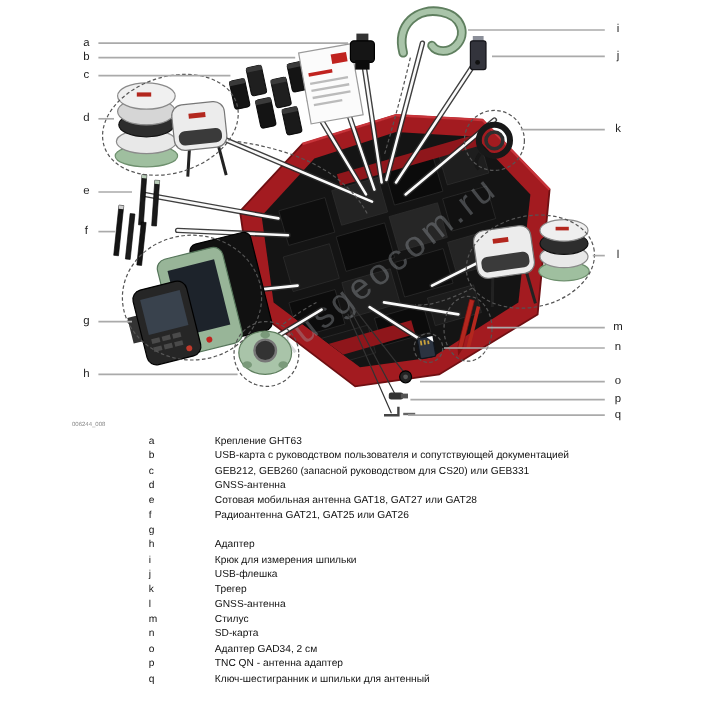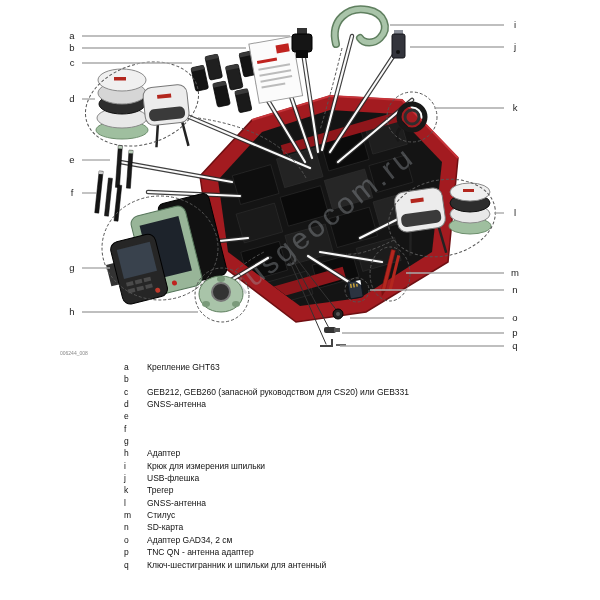--- a/index.html
+++ b/index.html
@@ -11,21 +11,21 @@
   .cl{
     position:absolute;width:14px;text-align:center;
     font-size:9.5px;color:#222;line-height:12px;
   }
   .legend{
     position:absolute;left:124px;top:361px;width:372px;
     font-size:8.5px;line-height:12.35px;color:#111;
   }
   .legend-row{display:flex;align-items:flex-start;}
   .lk{flex:0 0 23px;width:23px;}
-  .lt{max-width:300px;}
+  .lt{max-width:300px;margin-left:32px;}
 </style>
 </head>
 <body>
 
 <div class="screen">
 
 <svg class="diagram-svg" width="600" height="360" viewBox="0 0 600 360">
   <defs>
     <clipPath id="foamClip">
       <path d="M262,132 L330,110 L396,114 L442,162 L432,252 L360,298 L300,306 L228,252 L218,180 Z"></path>
@@ -311,34 +311,37 @@
 <span class="cl" style="left:508px;top:327px">p</span>
 <span class="cl" style="left:508px;top:340px">q</span>
 
 <div class="legend">
   <div class="legend-row">
     <span class="lk">a</span>
     <span class="lt">Крепление GHT63</span>
   </div>
   <div class="legend-row">
     <span class="lk">b</span>
+    <span class="lt">USB-карта с руководством пользователя и сопутствующей документацией</span>
   </div>
   <div class="legend-row">
     <span class="lk">c</span>
     <span class="lt">GEB212, GEB260 (запасной руководством для CS20) или GEB331</span>
   </div>
   <div class="legend-row">
     <span class="lk">d</span>
     <span class="lt">GNSS-антенна</span>
   </div>
   <div class="legend-row">
     <span class="lk">e</span>
+    <span class="lt">Сотовая мобильная антенна GAT18, GAT27 или GAT28</span>
   </div>
   <div class="legend-row">
     <span class="lk">f</span>
+    <span class="lt">Радиоантенна GAT21, GAT25 или GAT26</span>
   </div>
   <div class="legend-row">
     <span class="lk">g</span>
   </div>
   <div class="legend-row">
     <span class="lk">h</span>
     <span class="lt">Адаптер</span>
   </div>
   <div class="legend-row">
     <span class="lk">i</span>

